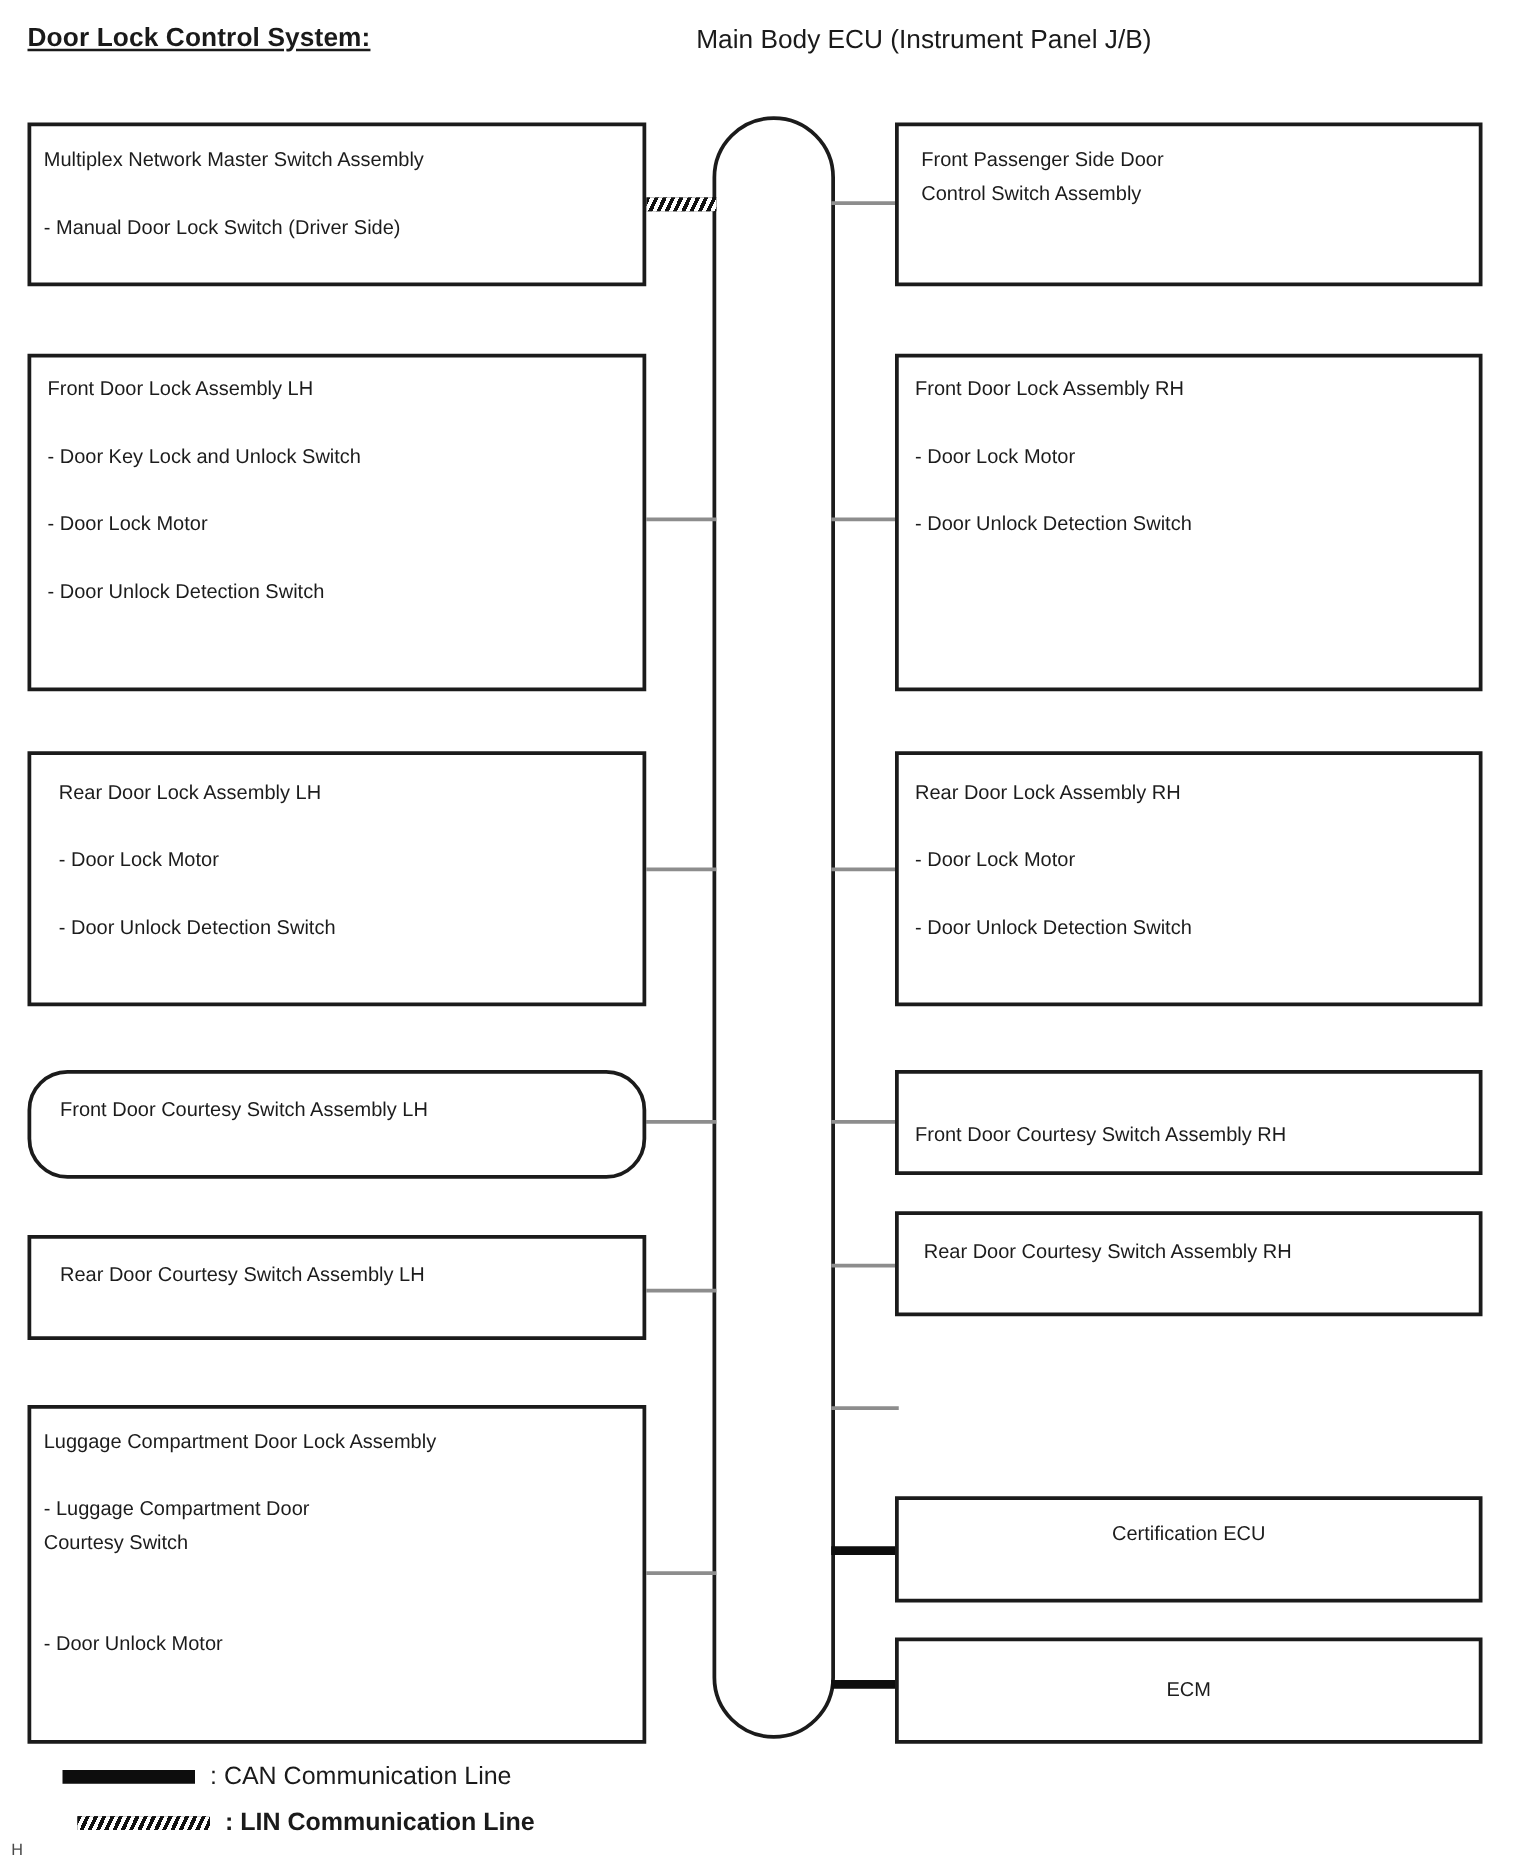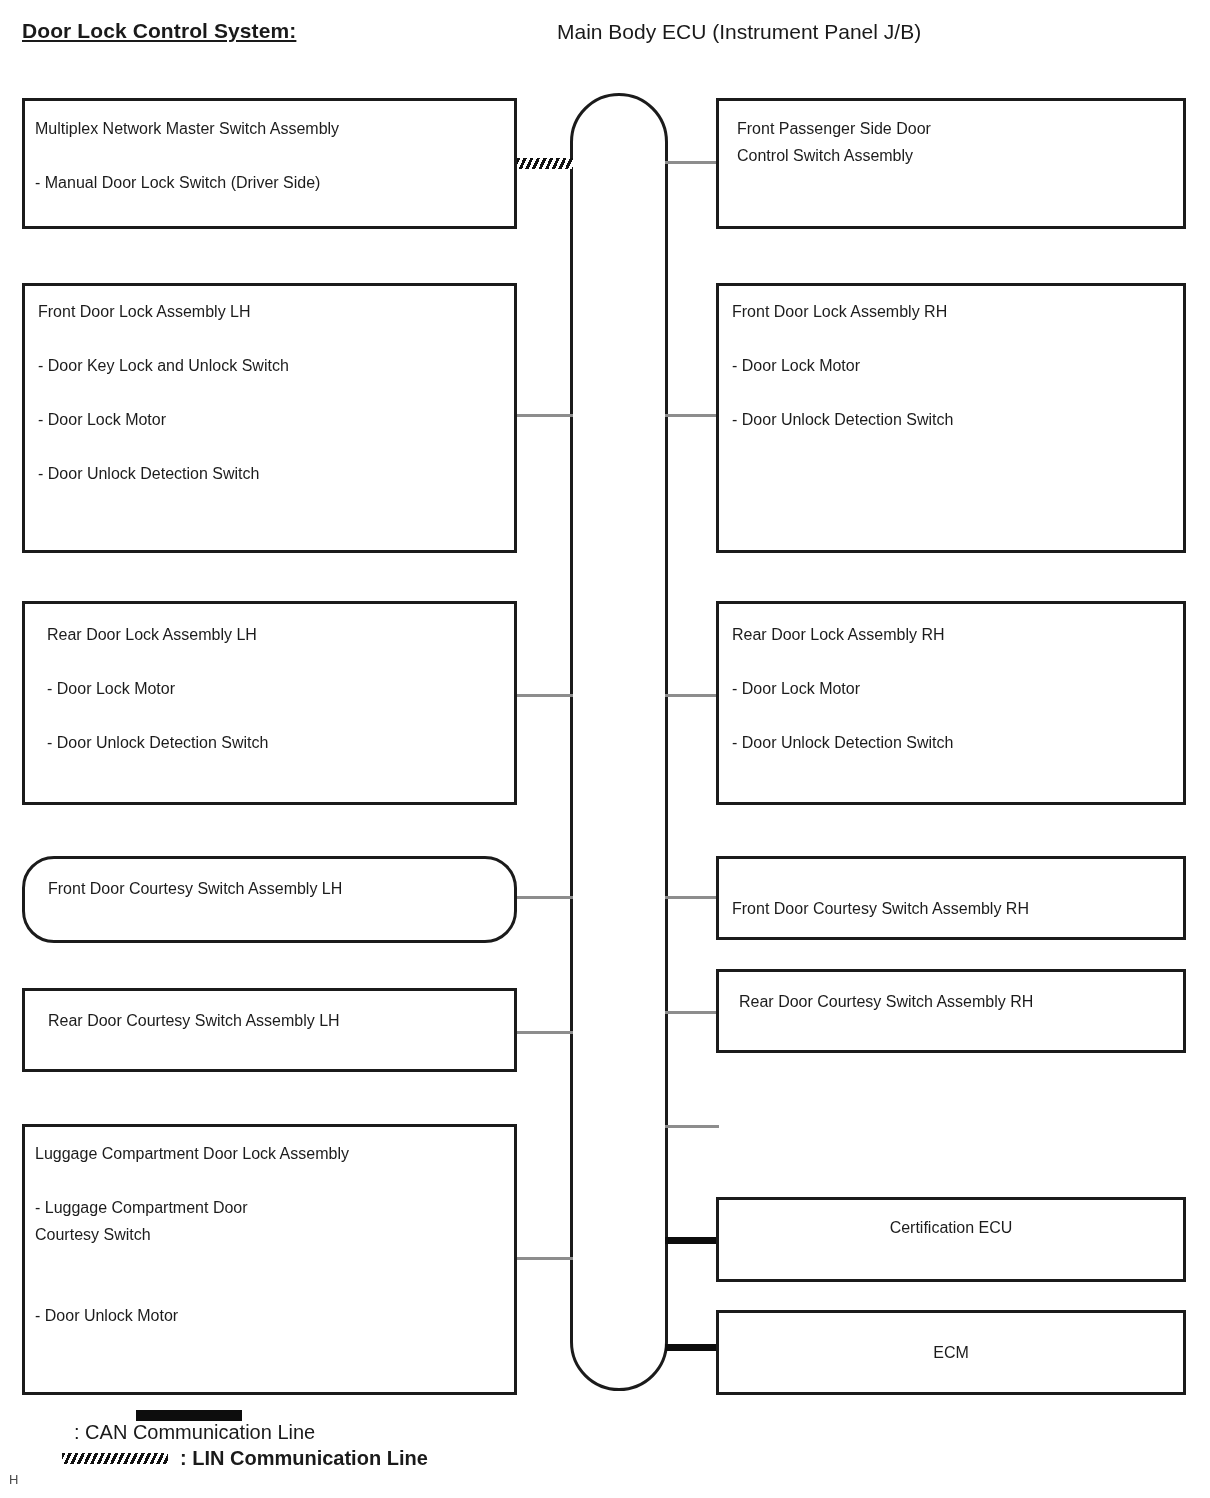--- a/index.html
+++ b/index.html
@@ -226,21 +226,21 @@
 
 
   <div class="box" style="left:716px; top:1197px; width:470px; height:85px;">
     <div class="box-text center" style="top:14px;">Certification ECU</div>
   </div>
 
   <div class="box" style="left:716px; top:1310px; width:470px; height:85px;">
     <div class="box-text center" style="top:26px;">ECM</div>
   </div>
 
-  <div class="legend-row" style="left:62px; top:1410px;flex-direction:column;">
+  <div class="legend-row" style="left:50px; top:1410px;">
     <div class="legend-swatch-can"></div>
     <div class="legend-label">: CAN Communication Line</div>
   </div>
 
   <div class="legend-row" style="left:62px; top:1447px;font-weight:bold;">
     <div class="legend-swatch-lin"></div>
     <div class="legend-label">: LIN Communication Line</div>
   </div>
 
   <div class="corner-mark" style="left:9px; top:1472px;">H</div>

